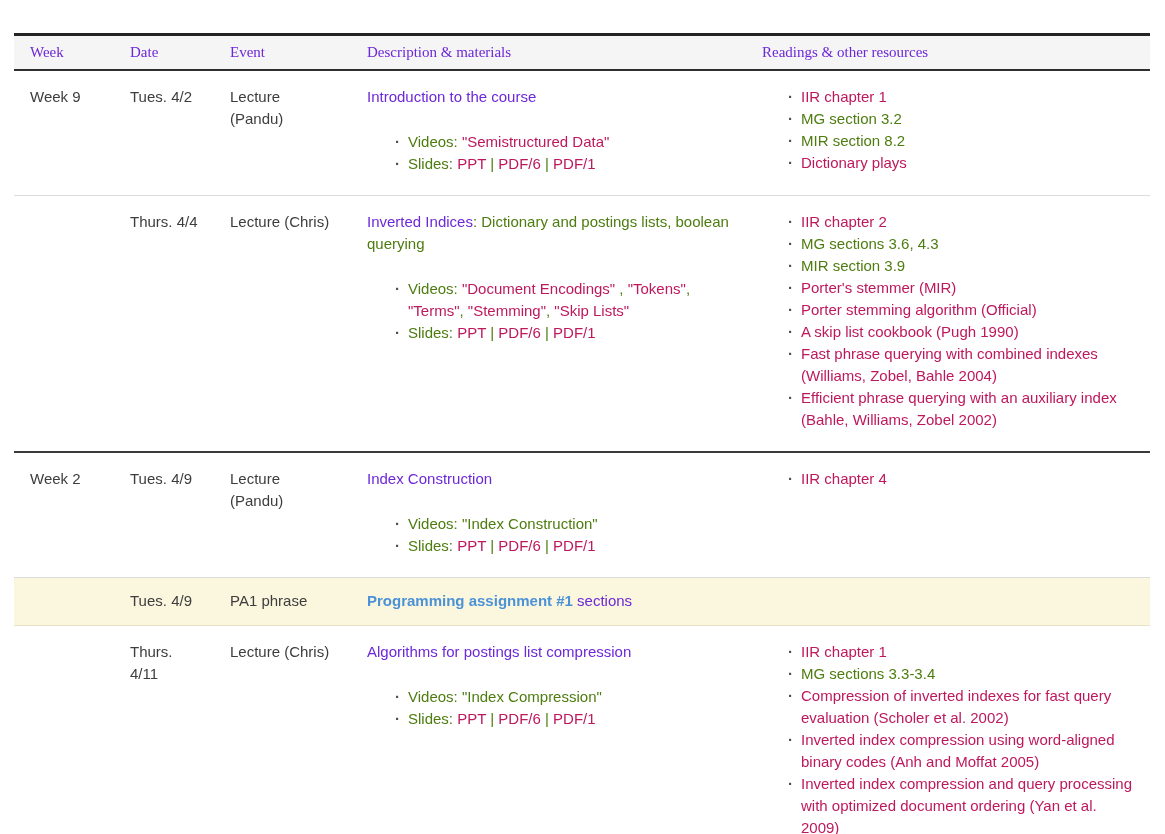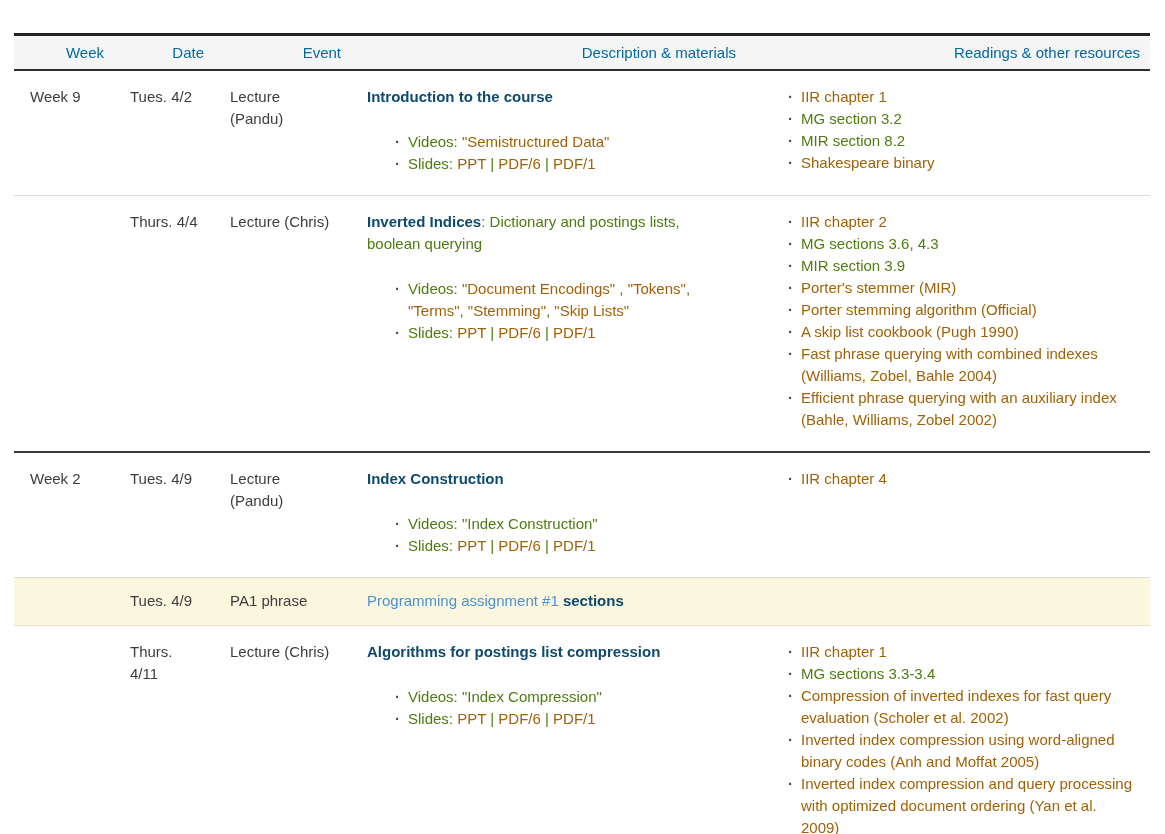--- a/index.html
+++ b/index.html
@@ -17,43 +17,44 @@
     table-layout: fixed;
     width: 1136px;
     font-size: 15px;
   }
   thead tr {
     border-top: 3px solid #242424;
     border-bottom: 2px solid #2e2e2e;
   }
   thead th {
     background: #f5f5f5;
-    text-align: right;
+    text-align: left;
     font-weight: 400;
-    color: #0369a1;
+    color: #6d28d9;
     padding: 8px 10px 8px 16px;
     white-space: nowrap;
+    font-family: Liberation Serif, serif;
   }
   tbody td {
     vertical-align: top;
     padding: 15px 16px 20px 16px;
     line-height: 22px;
   }
   tbody tr { border-top: 1px solid #dcdcdc; }
   tbody tr:first-child { border-top: none; }
   tbody tr.group-start { border-top: 2px solid #3a3a3a; }
   tbody tr.highlight { background: #fbf6de; }
   tbody tr.highlight + tr { border-top-color: #e8e1c6; }
   tbody tr.highlight td { padding-top: 12px; padding-bottom: 13px; }
 
   .desc-title { margin: 0; }
-  .b { font-weight: bold; color: #0c4a6e; }
+  .b { font-weight: normal; color: #6d28d9; }
   .t { color: #4d7c0f; }
-  a.lnk { color: #a16207; text-decoration: none; cursor: pointer; }
-  a.lnk.strong { color: #4b92d6; font-weight: normal; }
+  a.lnk { color: #be185d; text-decoration: none; cursor: pointer; }
+  a.lnk.strong { color: #4b92d6; font-weight: bold; }
 
   ul.blist {
     list-style: none;
     margin: 23px 0 0 0;
     padding: 0 0 0 27px;
   }
   ul.blist.rlist { margin: 0; padding-left: 25px; }
   ul.blist li {
     position: relative;
     padding-left: 14px;
@@ -98,21 +99,21 @@
             <ul class="blist">
               <li><span class="t">Videos: </span><a href="#" class="lnk">"Semistructured Data"</a></li>
               <li><span class="t">Slides: </span><a href="#" class="lnk">PPT</a><span class="t"> | </span><a href="#" class="lnk">PDF/6</a><span class="t"> | </span><a href="#" class="lnk">PDF/1</a></li>
             </ul>
           </td>
           <td>
             <ul class="blist rlist">
               <li><a href="#" class="lnk">IIR chapter 1</a></li>
               <li><span class="t">MG section 3.2</span></li>
               <li><span class="t">MIR section 8.2</span></li>
-              <li><a href="#" class="lnk">Shakespeare binary</a></li>
+              <li><a href="#" class="lnk">Dictionary plays</a></li>
             </ul>
           </td>
         </tr>
         <tr>
           <td></td>
           <td>Thurs. 4/4</td>
           <td>Lecture (Chris)</td>
           <td>
             <p class="desc-title"><span class="b">Inverted Indices</span><span class="t">: Dictionary and postings lists, boolean querying</span></p>
             <ul class="blist">

